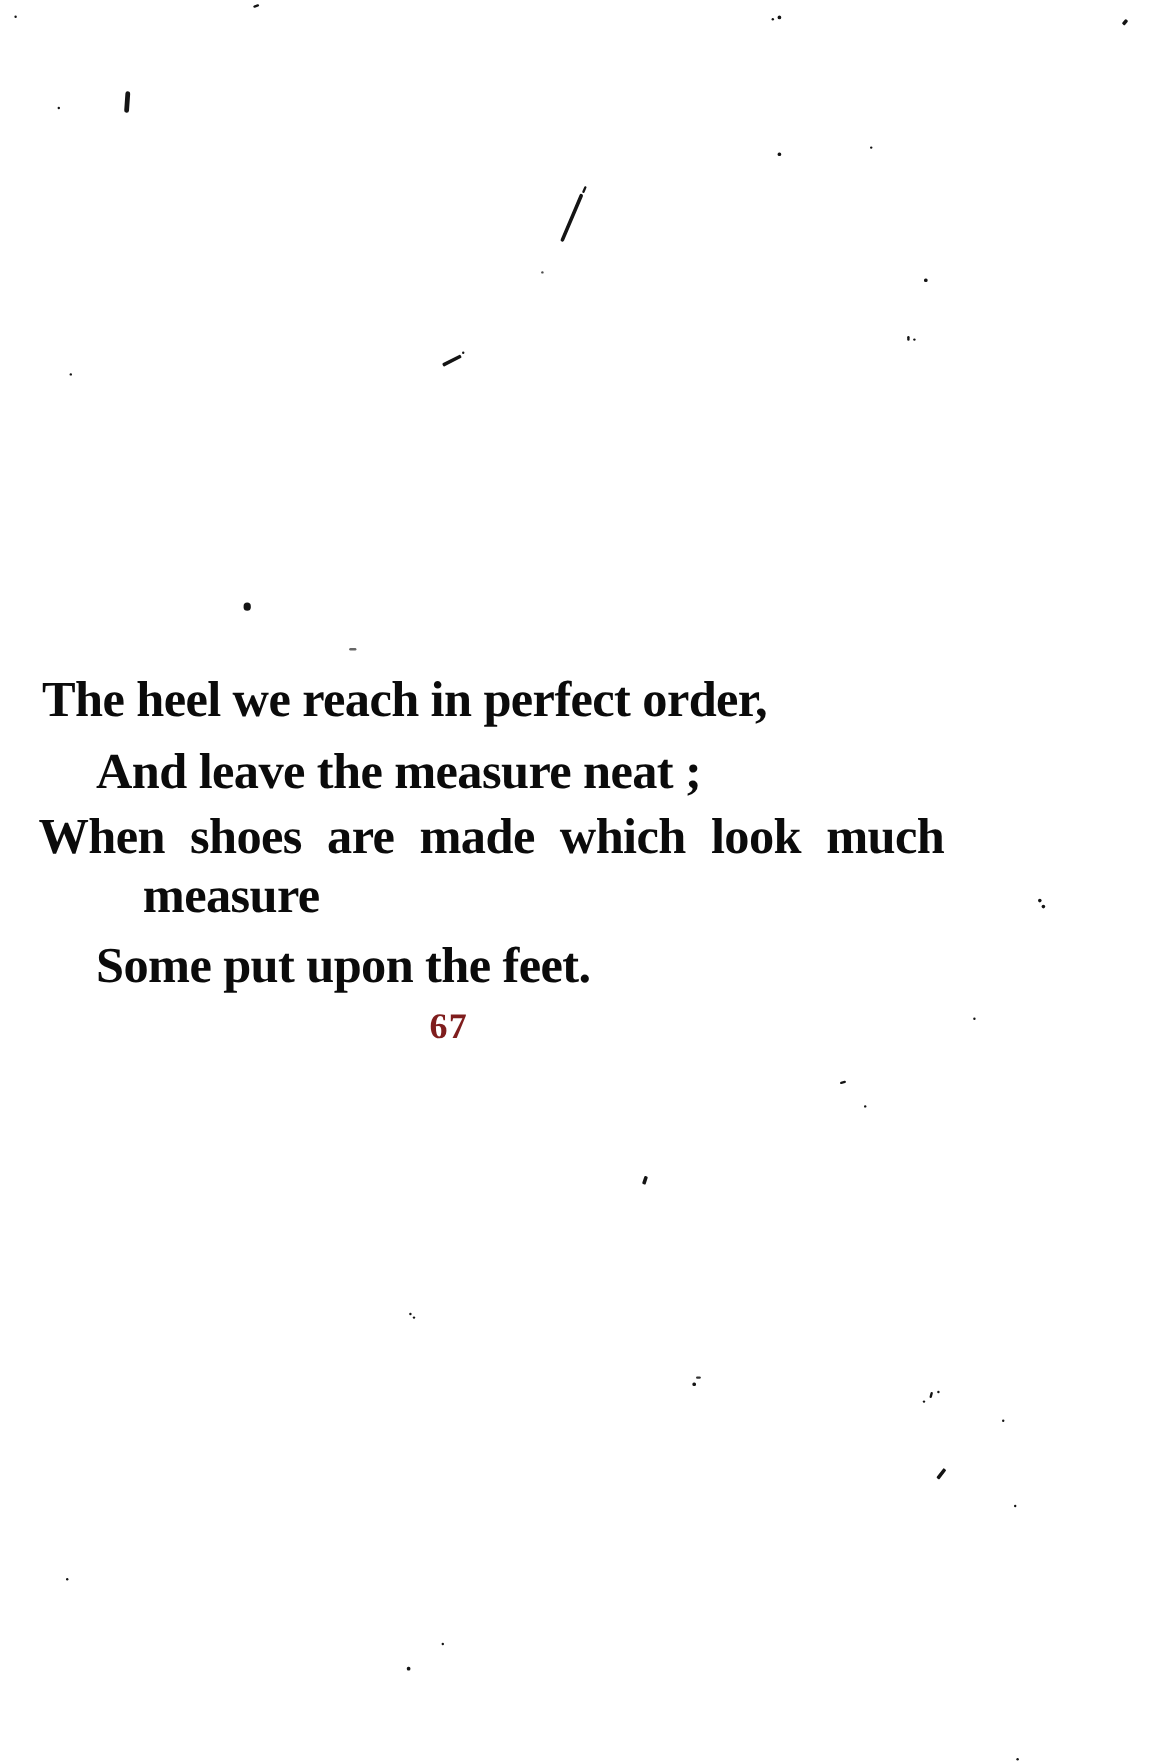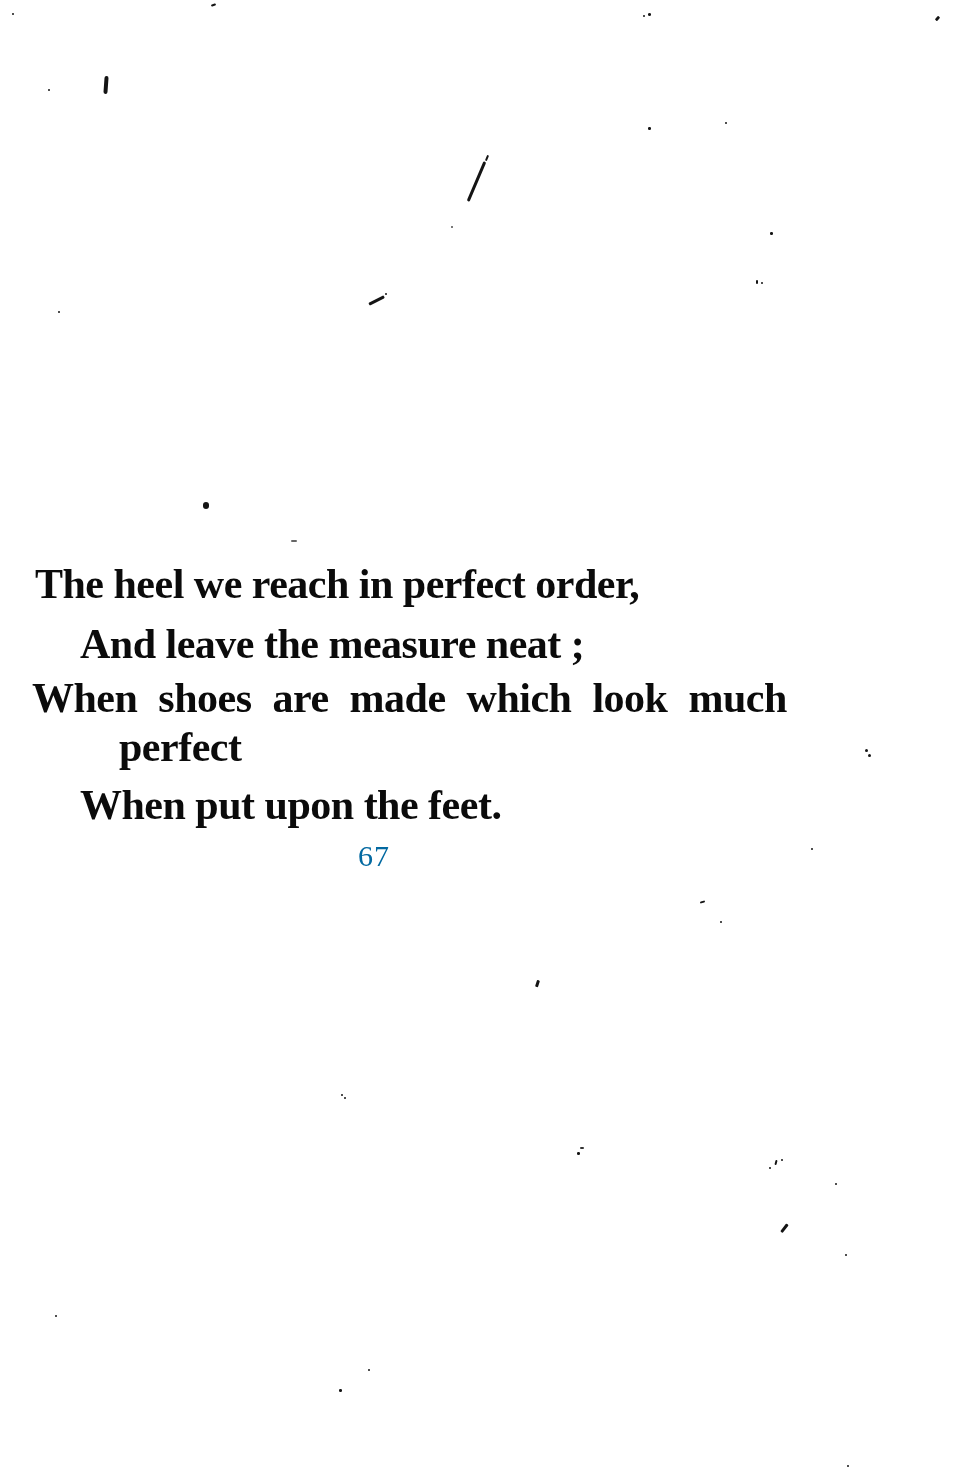--- a/index.html
+++ b/index.html
@@ -28,42 +28,42 @@
   }
   .line-1 { left: 10px;  top: 561px; }
   .line-2 { left: 55px;  top: 621px; text-align: center; }
   .line-3 { left: 7px;   top: 675px; word-spacing: 11px; }
   .line-4 { left: 94px;  top: 724px; }
   .line-5 { left: 55px;  top: 782px; }
   .page-number {
     position: absolute;
     left: 358px;
     top: 841px;
-    font-weight: normal;
+    font-weight: bold;
     font-size: 30px;
     line-height: 1;
     letter-spacing: 1px;
-    color: #0369a1;
+    color: #7f1d1d;
   }
   .speck {
     position: absolute;
     background: #000000;
   }
 </style>
 </head>
 <body>
 
 <div class="page">
 
   <div class="poem">
     <div class="poem-line line-1">The heel we reach in perfect order,</div>
     <div class="poem-line line-2">And leave the measure neat ;</div>
     <div class="poem-line line-3">When shoes are made which look much</div>
-    <div class="poem-line line-4">perfect</div>
-    <div class="poem-line line-5">When put upon the feet.</div>
+    <div class="poem-line line-4">measure</div>
+    <div class="poem-line line-5">Some put upon the feet.</div>
   </div>
 
   <div class="page-number">67</div>
 
   <div id="artifacts">
       <div class="speck" style="left: 211px; top: 4px; width: 5px; height: 2px; border-radius: 1px; opacity: 0.92; transform: rotate(-20deg);"></div>
       <div class="speck" style="left: 12px; top: 13px; width: 2px; height: 2px; border-radius: 50%; opacity: 0.92;"></div>
       <div class="speck" style="left: 104px; top: 76px; width: 4px; height: 18px; border-radius: 2px; opacity: 0.92; transform: rotate(4deg);"></div>
       <div class="speck" style="left: 48px; top: 89px; width: 2px; height: 2px; border-radius: 50%; opacity: 0.92;"></div>
       <div class="speck" style="left: 475px; top: 160px; width: 3px; height: 43px; border-radius: 2px; opacity: 0.92; transform: rotate(23deg);"></div>

